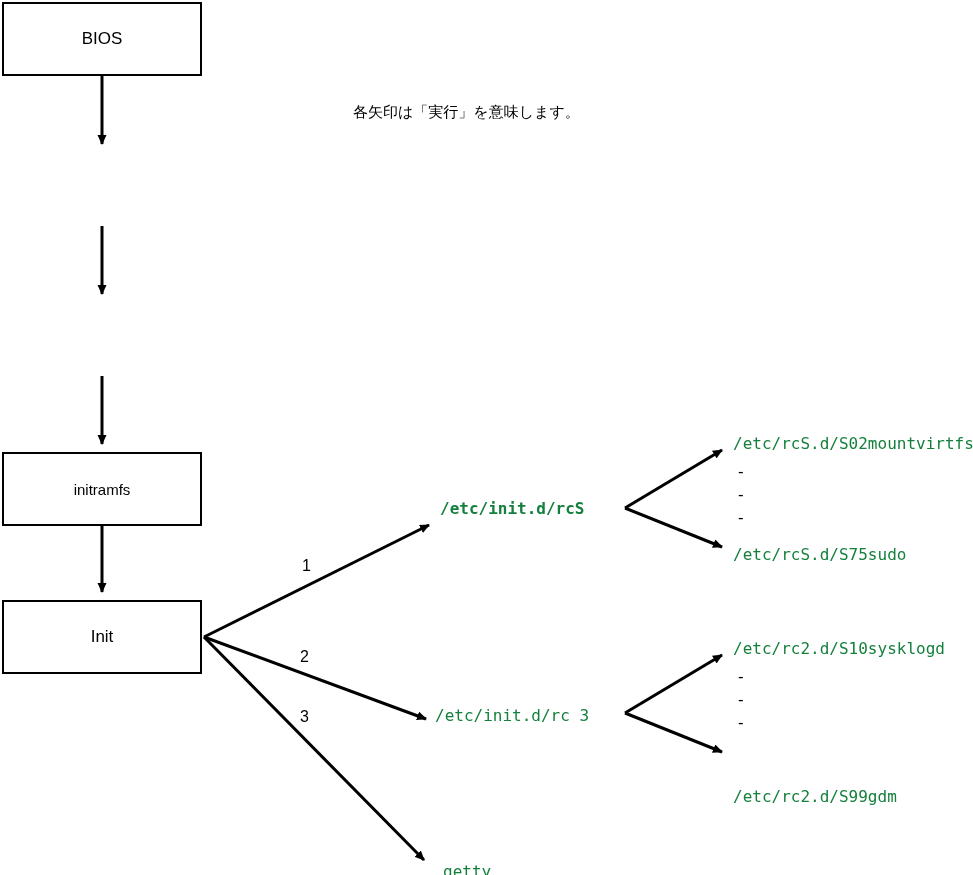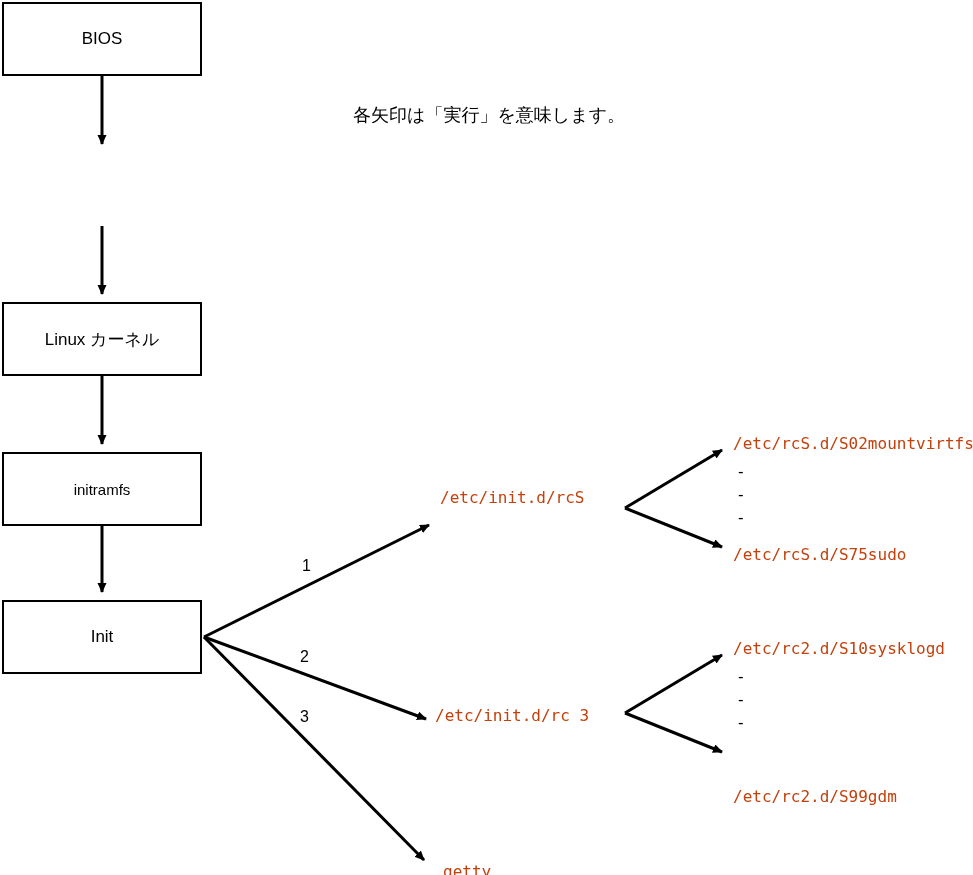--- a/index.html
+++ b/index.html
@@ -28,29 +28,29 @@
     font-size: 17px;
     color: #000000;
     white-space: nowrap;
   }
   .box-sm {
     font-size: 15px;
   }
   .note {
     position: absolute;
     font-family: "Liberation Sans", sans-serif;
-    font-size: 18px;
+    font-size: 15px;
     color: #000000;
     white-space: nowrap;
   }
   .mono {
     position: absolute;
     font-family: "DejaVu Sans Mono", "Liberation Mono", monospace;
     font-size: 16px;
-    color: #c2410c;
+    color: #15803d;
     white-space: nowrap;
   }
   .edge-label {
     position: absolute;
     font-family: "Liberation Sans", sans-serif;
     font-size: 16px;
     color: #000000;
   }
   .dash {
     position: absolute;
@@ -94,39 +94,36 @@
 
     <line x1="625" y1="713" x2="722" y2="655" stroke="#000000" stroke-width="3" marker-end="url(#ah)"></line>
     <line x1="625" y1="713" x2="722" y2="752" stroke="#000000" stroke-width="3" marker-end="url(#ah)"></line>
   </svg>
 
   <div class="box" style="left:2px; top:2px; width:200px; height:74px;">
     <span>BIOS</span>
   </div>
 
 
-  <div class="box" style="left:2px; top:302px; width:200px; height:74px;">
-    <span>Linux カーネル</span>
-  </div>
 
   <div class="box box-sm" style="left:2px; top:452px; width:200px; height:74px;">
     <span>initramfs</span>
   </div>
 
   <div class="box" style="left:2px; top:600px; width:200px; height:74px;">
     <span>Init</span>
   </div>
 
   <div class="note" style="left:353px; top:103px;">各矢印は「実行」を意味します。</div>
 
   <div class="edge-label" style="left:302px; top:557px;">1</div>
   <div class="edge-label" style="left:300px; top:648px;">2</div>
   <div class="edge-label" style="left:300px; top:708px;">3</div>
 
-  <div class="mono" style="left:440px; top:488px;">/etc/init.d/rcS</div>
+  <div class="mono" style="left:440px; top:499px;font-weight:bold;">/etc/init.d/rcS</div>
   <div class="mono" style="left:435px; top:706px;">/etc/init.d/rc 3</div>
   <div class="mono" style="left:443px; top:850px;margin-top:12px;">getty</div>
 
   <div class="mono" style="left:733px; top:434px;">/etc/rcS.d/S02mountvirtfs</div>
   <div class="dash" style="left:736px; top:464px;">-</div>
   <div class="dash" style="left:736px; top:487px;">-</div>
   <div class="dash" style="left:736px; top:510px;">-</div>
   <div class="mono" style="left:733px; top:536px;margin-top:9px;">/etc/rcS.d/S75sudo</div>
 
   <div class="mono" style="left:733px; top:639px;">/etc/rc2.d/S10sysklogd</div>

